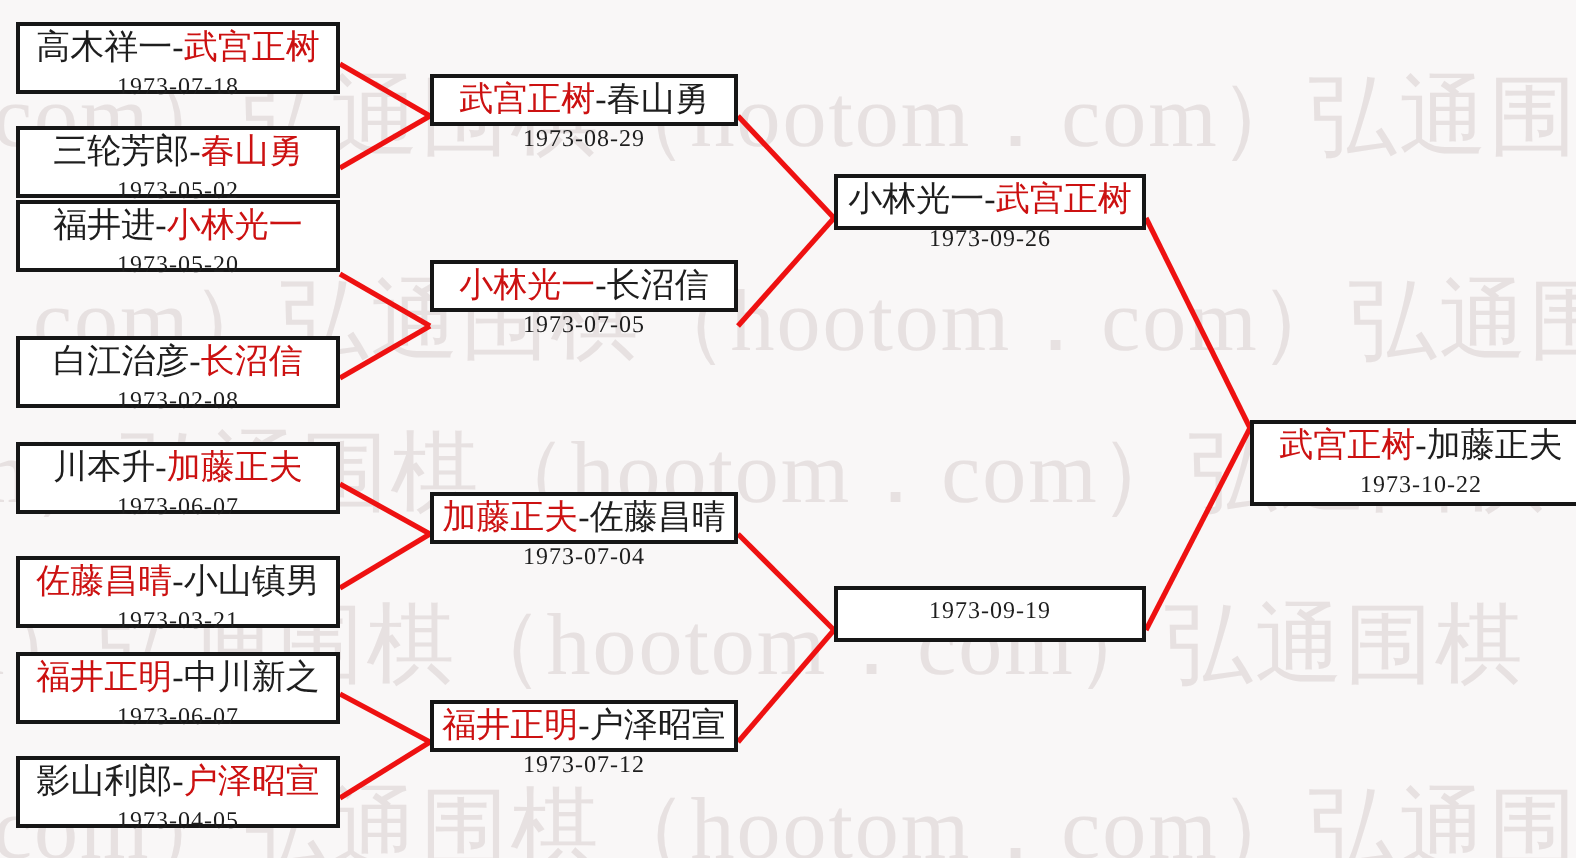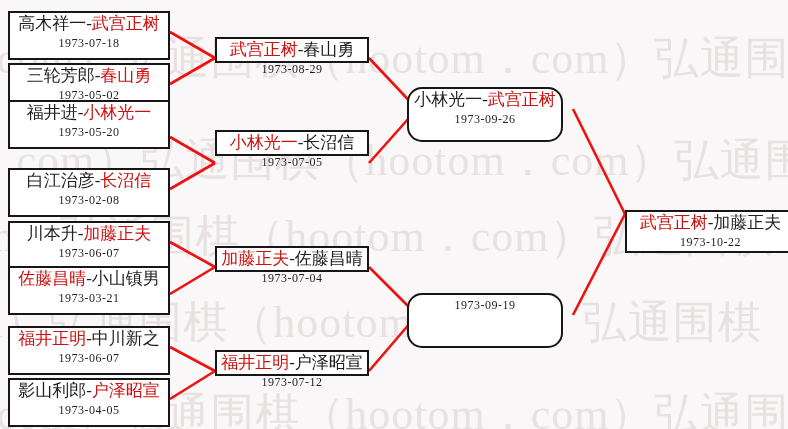--- a/index.html
+++ b/index.html
@@ -15,28 +15,28 @@
   .connectors{position:absolute;left:0;top:0;}
   .connectors line{stroke:var(--line,#ee1111);stroke-width:2.6;}
   .box{
     position:absolute;background:#ffffff;border:2px solid #161616;
     box-sizing:border-box;text-align:center;padding-top:1px;
   }
   .players{font-size:17px;line-height:20px;color:#1e1e1e;white-space:nowrap;}
   .players .red{color:var(--winner,#cc1111);}
   .date{font-size:12px;line-height:19px;color:#1e1e1e;letter-spacing:.5px;}
   
-  .r1{left:8px;width:162px;height:49px;}
+  .r1{left:8px;width:162px;height:36px;}
   .r1.b0{top:11px}.r1.b1{top:63px}.r1.b2{top:100px}.r1.b3{top:168px}
-  .r1.b4{top:221px}.r1.b5{top:266px}.r1.b6{top:326px}.r1.b7{top:378px}
+  .r1.b4{top:221px}.r1.b5{top:278px}.r1.b6{top:326px}.r1.b7{top:378px}
   
   .r2{left:215px;width:154px;height:26px;}
   .r2.b0{top:37px}.r2.b1{top:130px}.r2.b2{top:246px}.r2.b3{top:350px}
   
-  .sf{left:407px;width:156px;height:55px;border-radius:15px;}
+  .sf{left:417px;width:156px;height:28px;}
   .sf.b0{top:87px}.sf.b1{top:293px}
   
   .fn{left:625px;width:171px;height:43px;top:210px;}
 </style>
 </head>
 <body>
 
 <div class="stage">
 
   <div class="wm" style="left:-414px;top:36px">弘通围棋（hootom．com）弘通围棋（hootom．com）弘通围棋（hootom．com）弘通围棋（hootom．com）</div>

